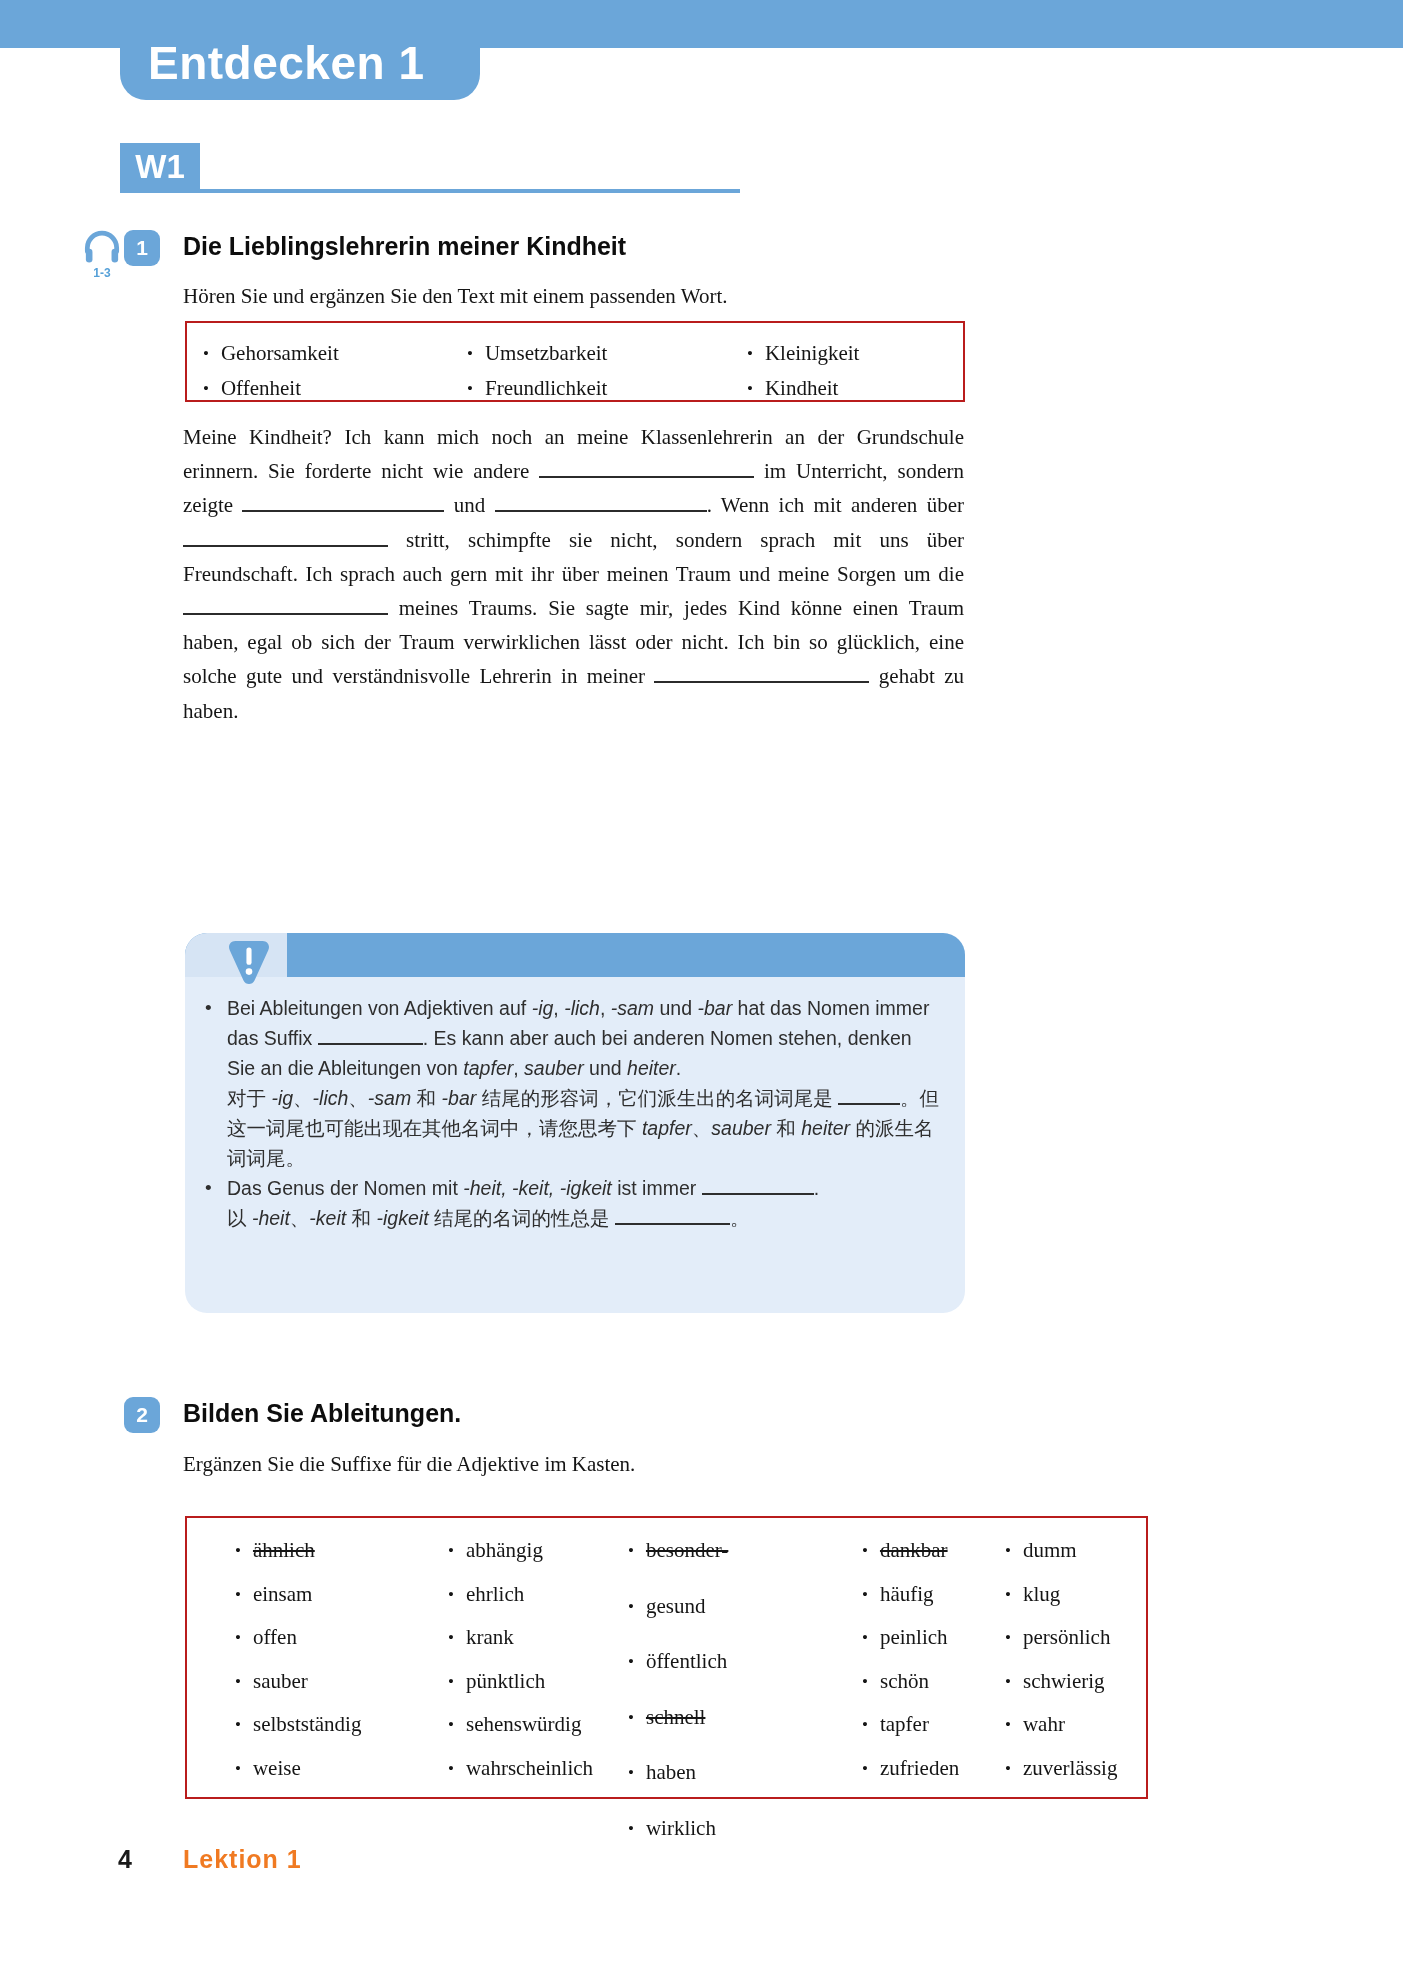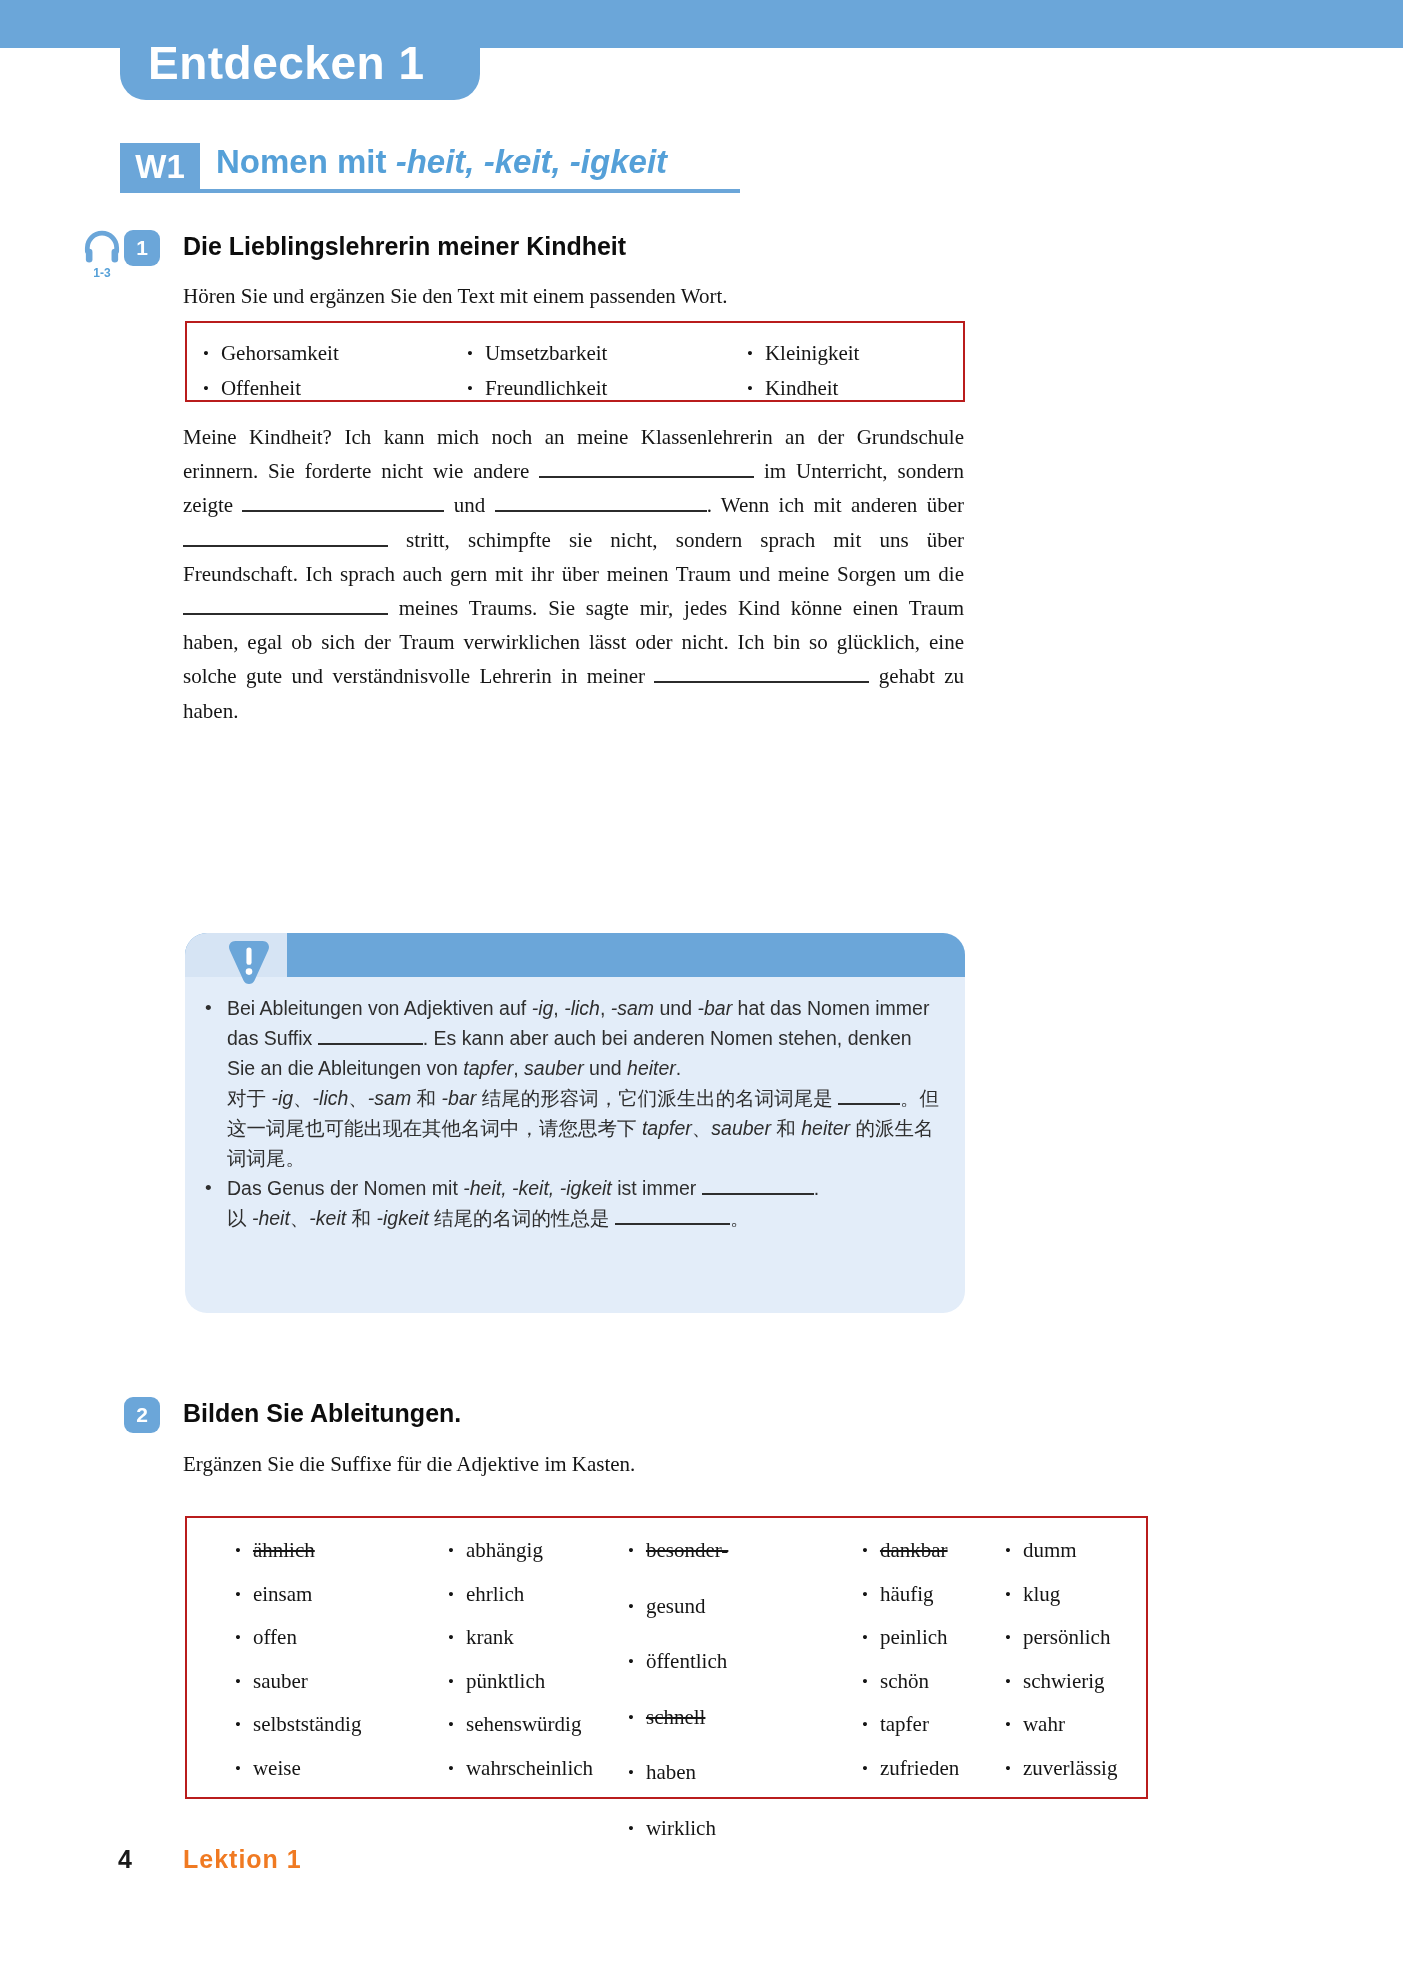--- a/index.html
+++ b/index.html
@@ -8,21 +8,21 @@
   .serif{font-family:"Liberation Serif",serif;}
   .it{font-style:italic;}
 
   
   .topbar{position:absolute;left:0;top:0;width:1403px;height:48px;background:#6ba6d9;}
   .toptab{position:absolute;left:120px;top:0;width:360px;height:100px;background:#6ba6d9;
           border-radius:0 0 26px 26px;display:flex;align-items:flex-end;}
   .toptab span{color:#fff;font-weight:bold;font-size:46px;line-height:1;padding:0 0 14px 28px;letter-spacing:0.5px;}
 
   
-  .w1row{position:absolute;left:120px;top:143px;display:flex;align-items:flex-start;}
+  .w1row{position:absolute;left:120px;top:143px;display:flex;align-items:flex-end;}
   .w1badge{width:80px;height:48px;background:#6ba6d9;color:#fff;font-weight:bold;font-size:33px;
            display:flex;align-items:center;justify-content:center;}
   .w1title{margin-left:16px;color:#55a0d8;font-weight:bold;font-size:33px;white-space:nowrap;}
   .w1line{position:absolute;left:120px;top:189px;width:620px;height:4px;background:#6ba6d9;}
 
   
   .exbadge{position:absolute;width:36px;height:36px;background:#6ba6d9;border-radius:9px;
            color:#fff;font-weight:bold;font-size:21px;display:flex;align-items:center;justify-content:center;}
   .extitle{position:absolute;left:183px;font-weight:bold;font-size:25px;color:#0d0d0d;}
   .instruction{position:absolute;left:183px;font-size:21px;color:#151515;}
@@ -78,21 +78,20 @@
 
 <div class="page">
 
   <div class="topbar"></div>
   <div class="toptab">
     <span>Entdecken 1</span>
   </div>
 
   <div class="w1row">
     <div class="w1badge">W1</div>
-    <div class="w1title"><span>Nomen mit </span><span class="it">-heit, -keit, -igkeit</span></div>
   </div>
   <div class="w1line"></div>
 
   <svg class="audioicon" viewBox="0 0 24 24">
     <path d="M4 15 v-2 a8 8 0 0 1 16 0 v2" fill="none" stroke="#6ba6d9" stroke-width="2.6" stroke-linecap="round"></path>
     <rect x="3.2" y="13.5" width="3.6" height="7.5" rx="1.8" fill="#6ba6d9"></rect>
     <rect x="17.2" y="13.5" width="3.6" height="7.5" rx="1.8" fill="#6ba6d9"></rect>
   </svg>
   <div class="audiolabel">1-3</div>
   <div class="exbadge" style="left:124px;top:230px;">1</div>

